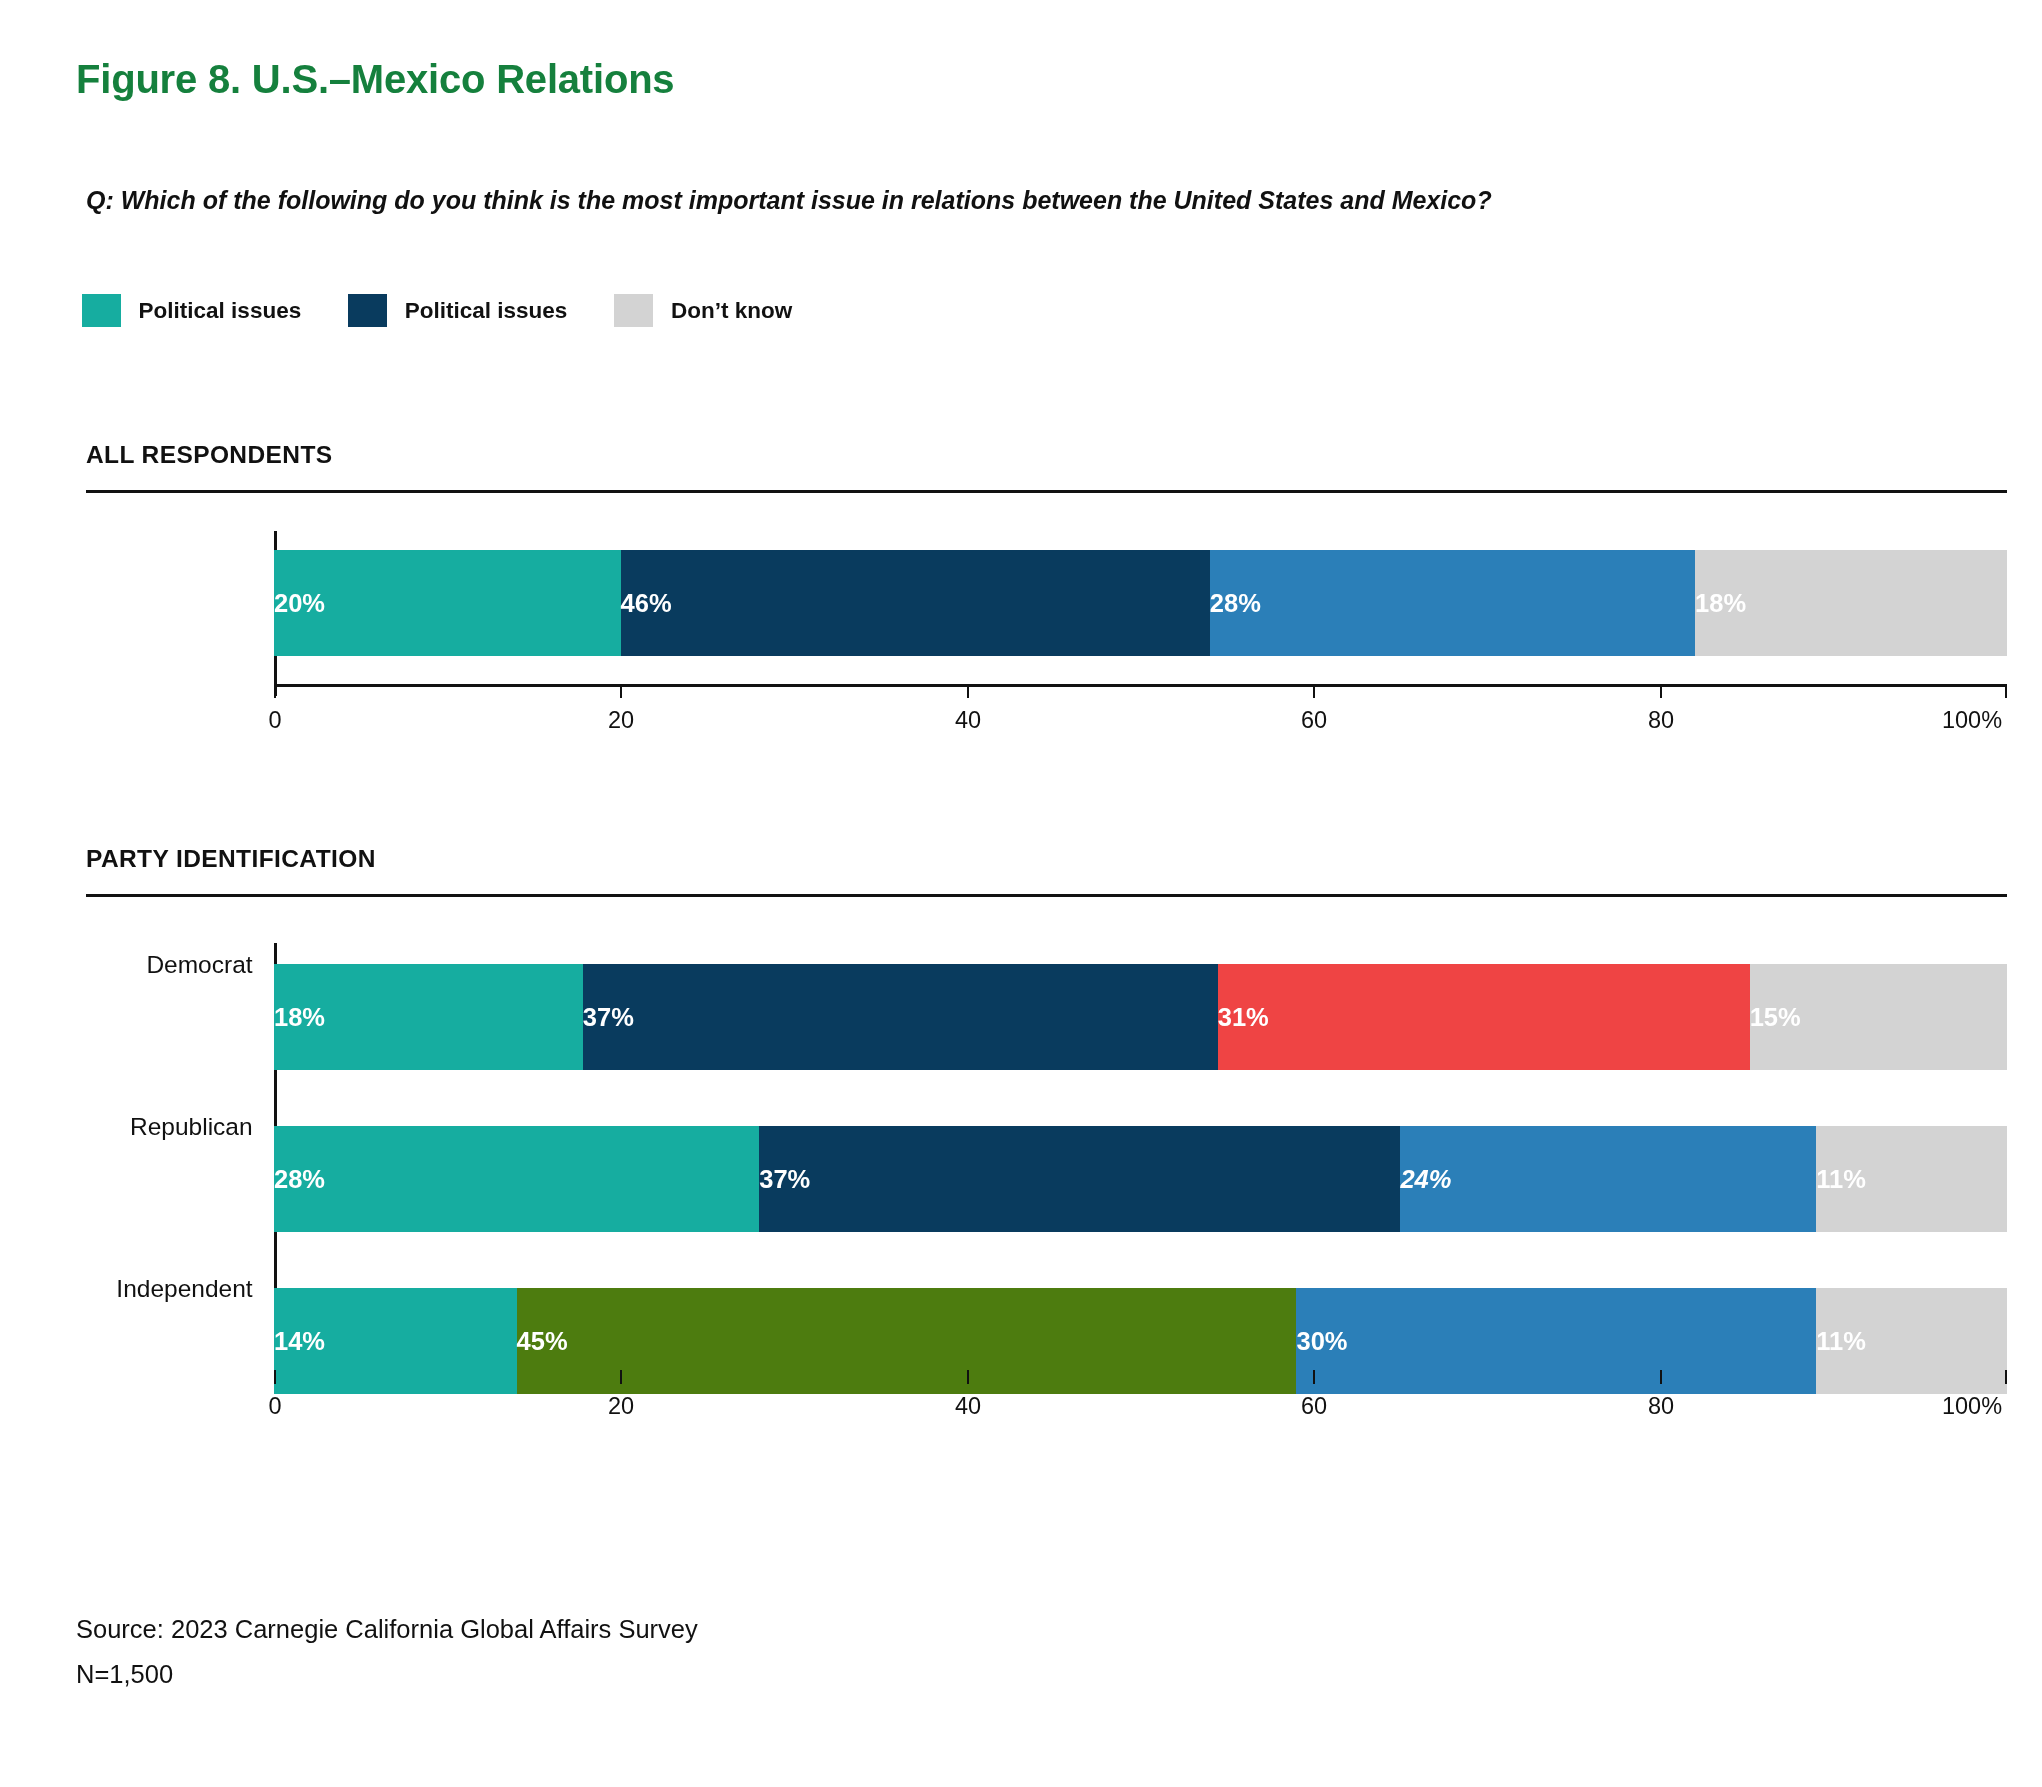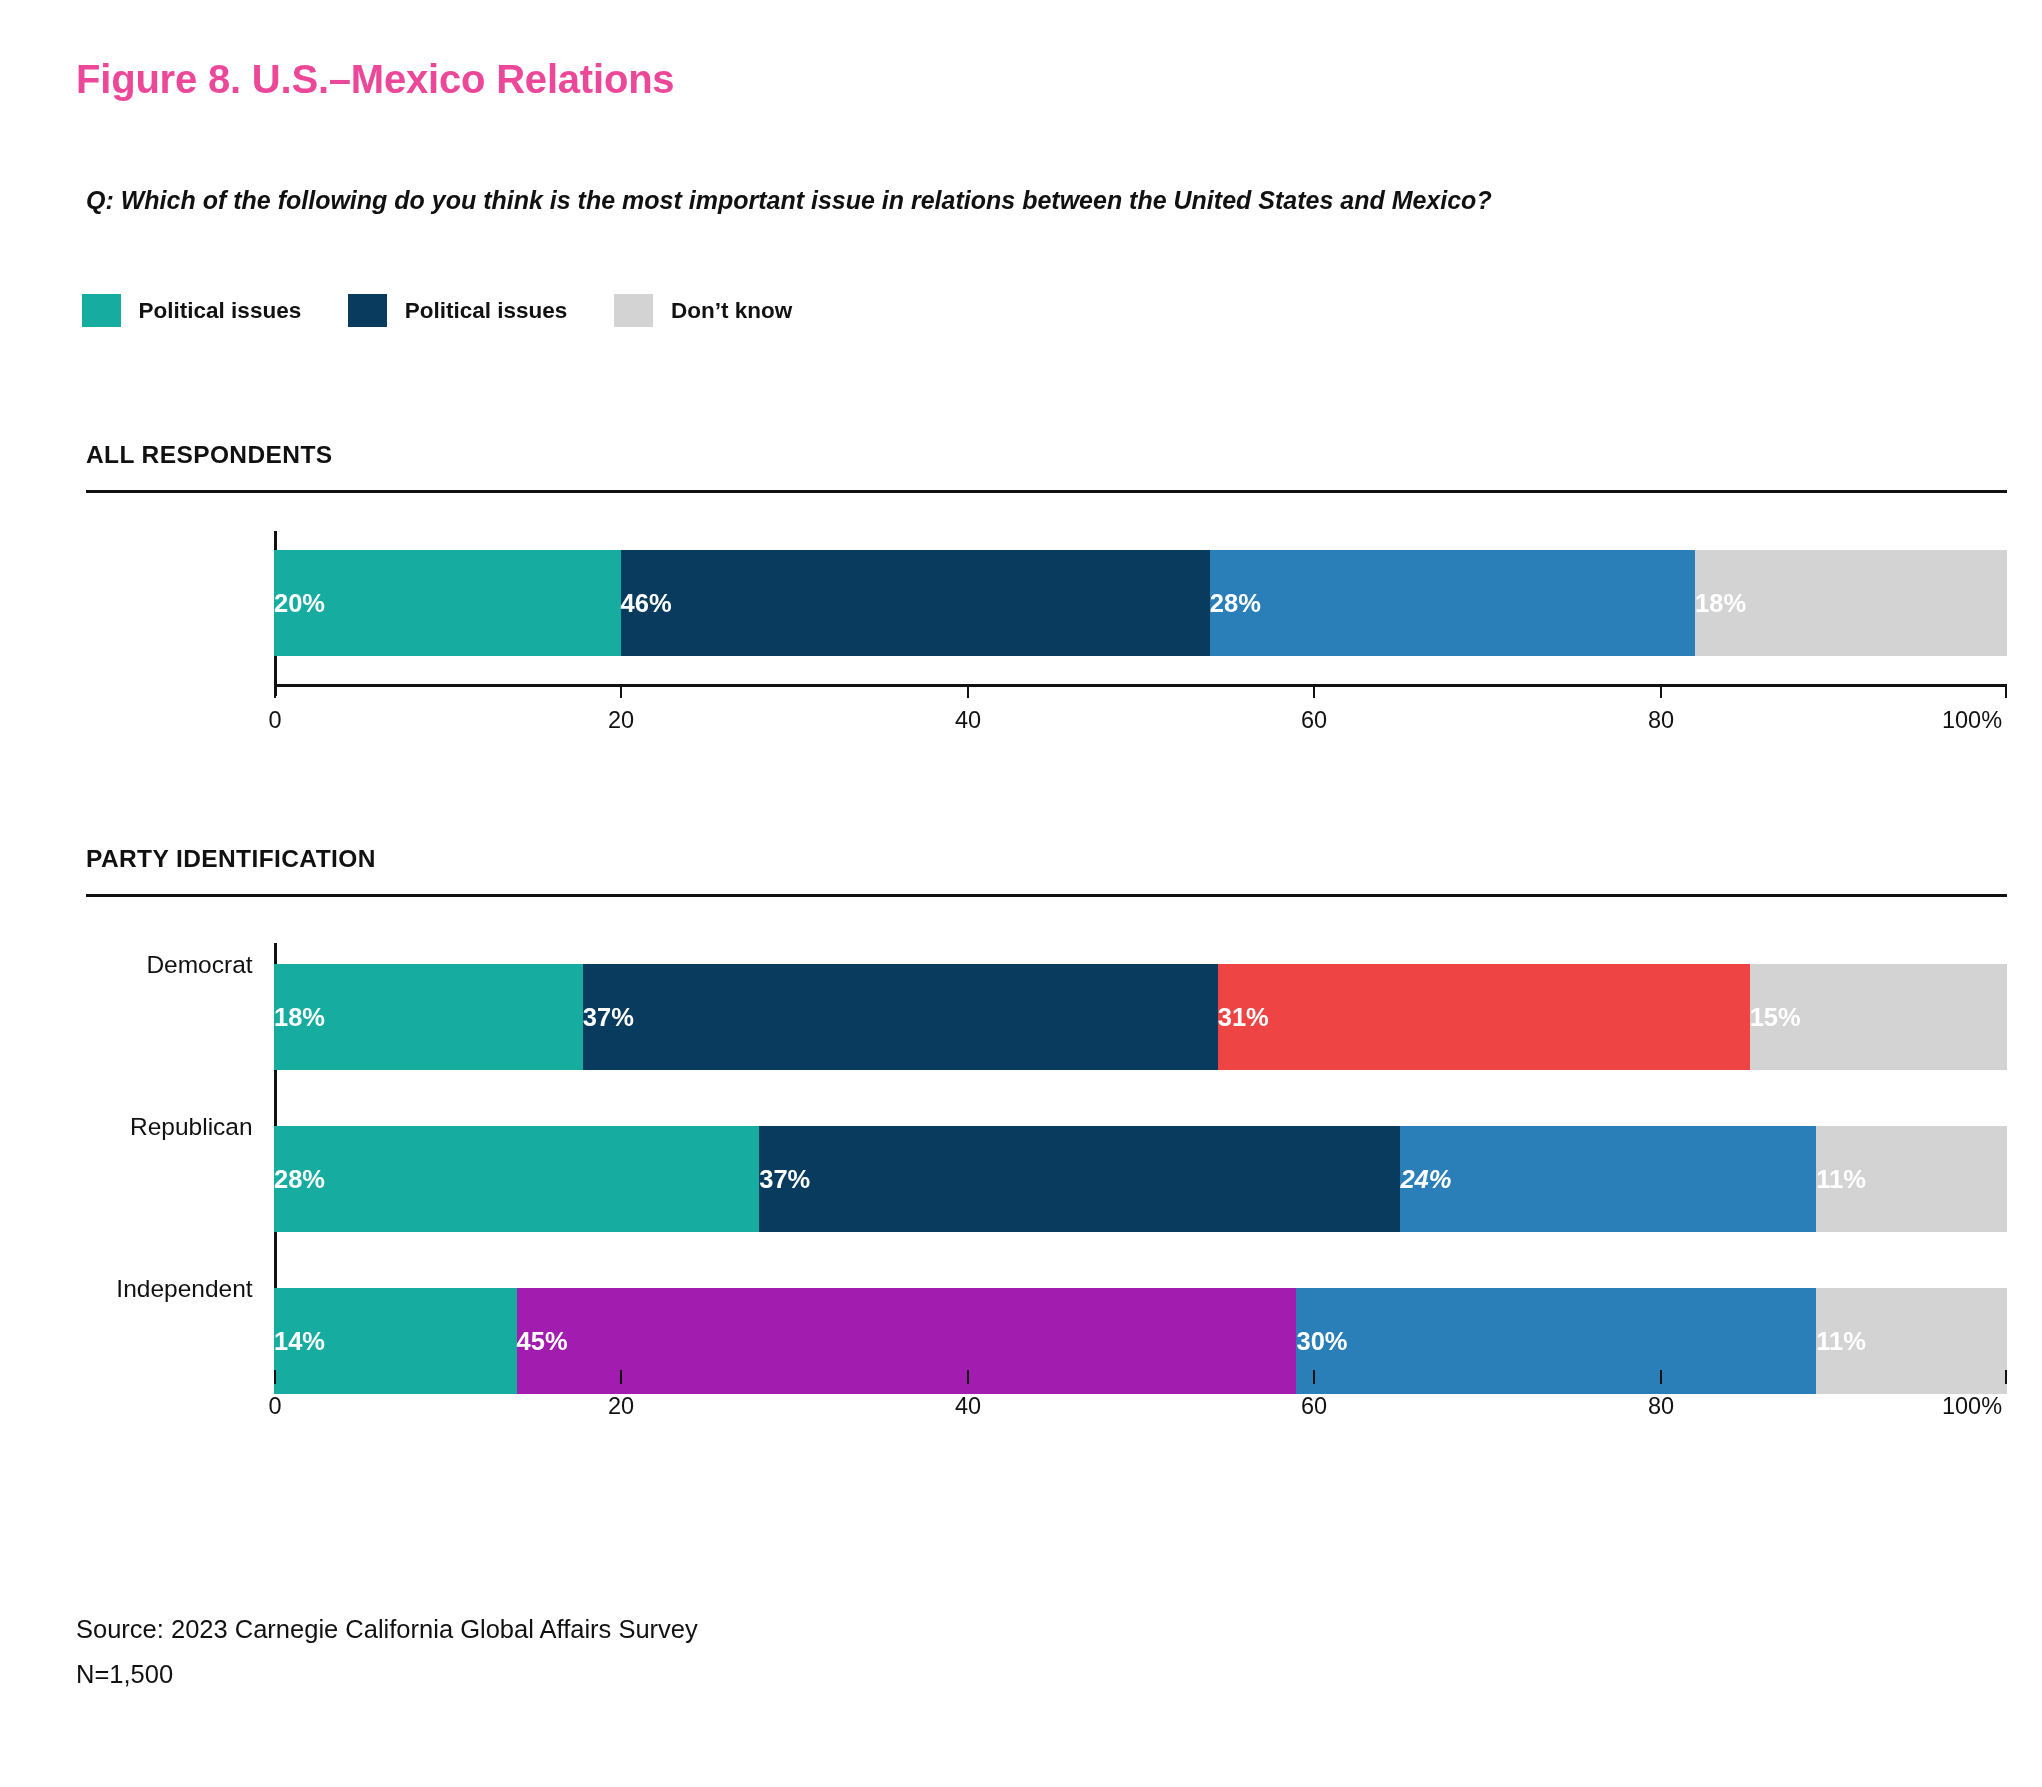--- a/index.html
+++ b/index.html
@@ -23,21 +23,21 @@
   }
 
   
   .title {
     position: absolute;
     left: 76px;
     top: 57px;
     font-size: 40px;
     font-weight: bold;
     letter-spacing: -0.2px;
-    color: #ec4899;
+    color: #15803d;
   }
   .question {
     position: absolute;
     left: 86px;
     top: 186px;
     font-size: 25px;
     font-weight: bold;
     font-style: italic;
     color: #111111;
   }
@@ -251,21 +251,21 @@
       <div class="seg" style="width:11%; background:#d3d3d3;">
         <span class="seg-label">11%</span>
       </div>
     </div>
 
     <div class="cat-label" style="left:19.6px; top:354px; width:233px;">Independent</div>
     <div class="bar-row" style="left:274px; top:367px; width:1733px; height:106px;">
       <div class="seg" style="width:14%; background:#16ada0;">
         <span class="seg-label">14%</span>
       </div>
-      <div class="seg" style="width:45%; background:#a21caf;">
+      <div class="seg" style="width:45%; background:#4d7c0f;">
         <span class="seg-label dark">45%</span>
       </div>
       <div class="seg" style="width:30%; background:#2b7fb8;">
         <span class="seg-label">30%</span>
       </div>
       <div class="seg" style="width:11%; background:#d3d3d3;">
         <span class="seg-label">11%</span>
       </div>
     </div>
 

